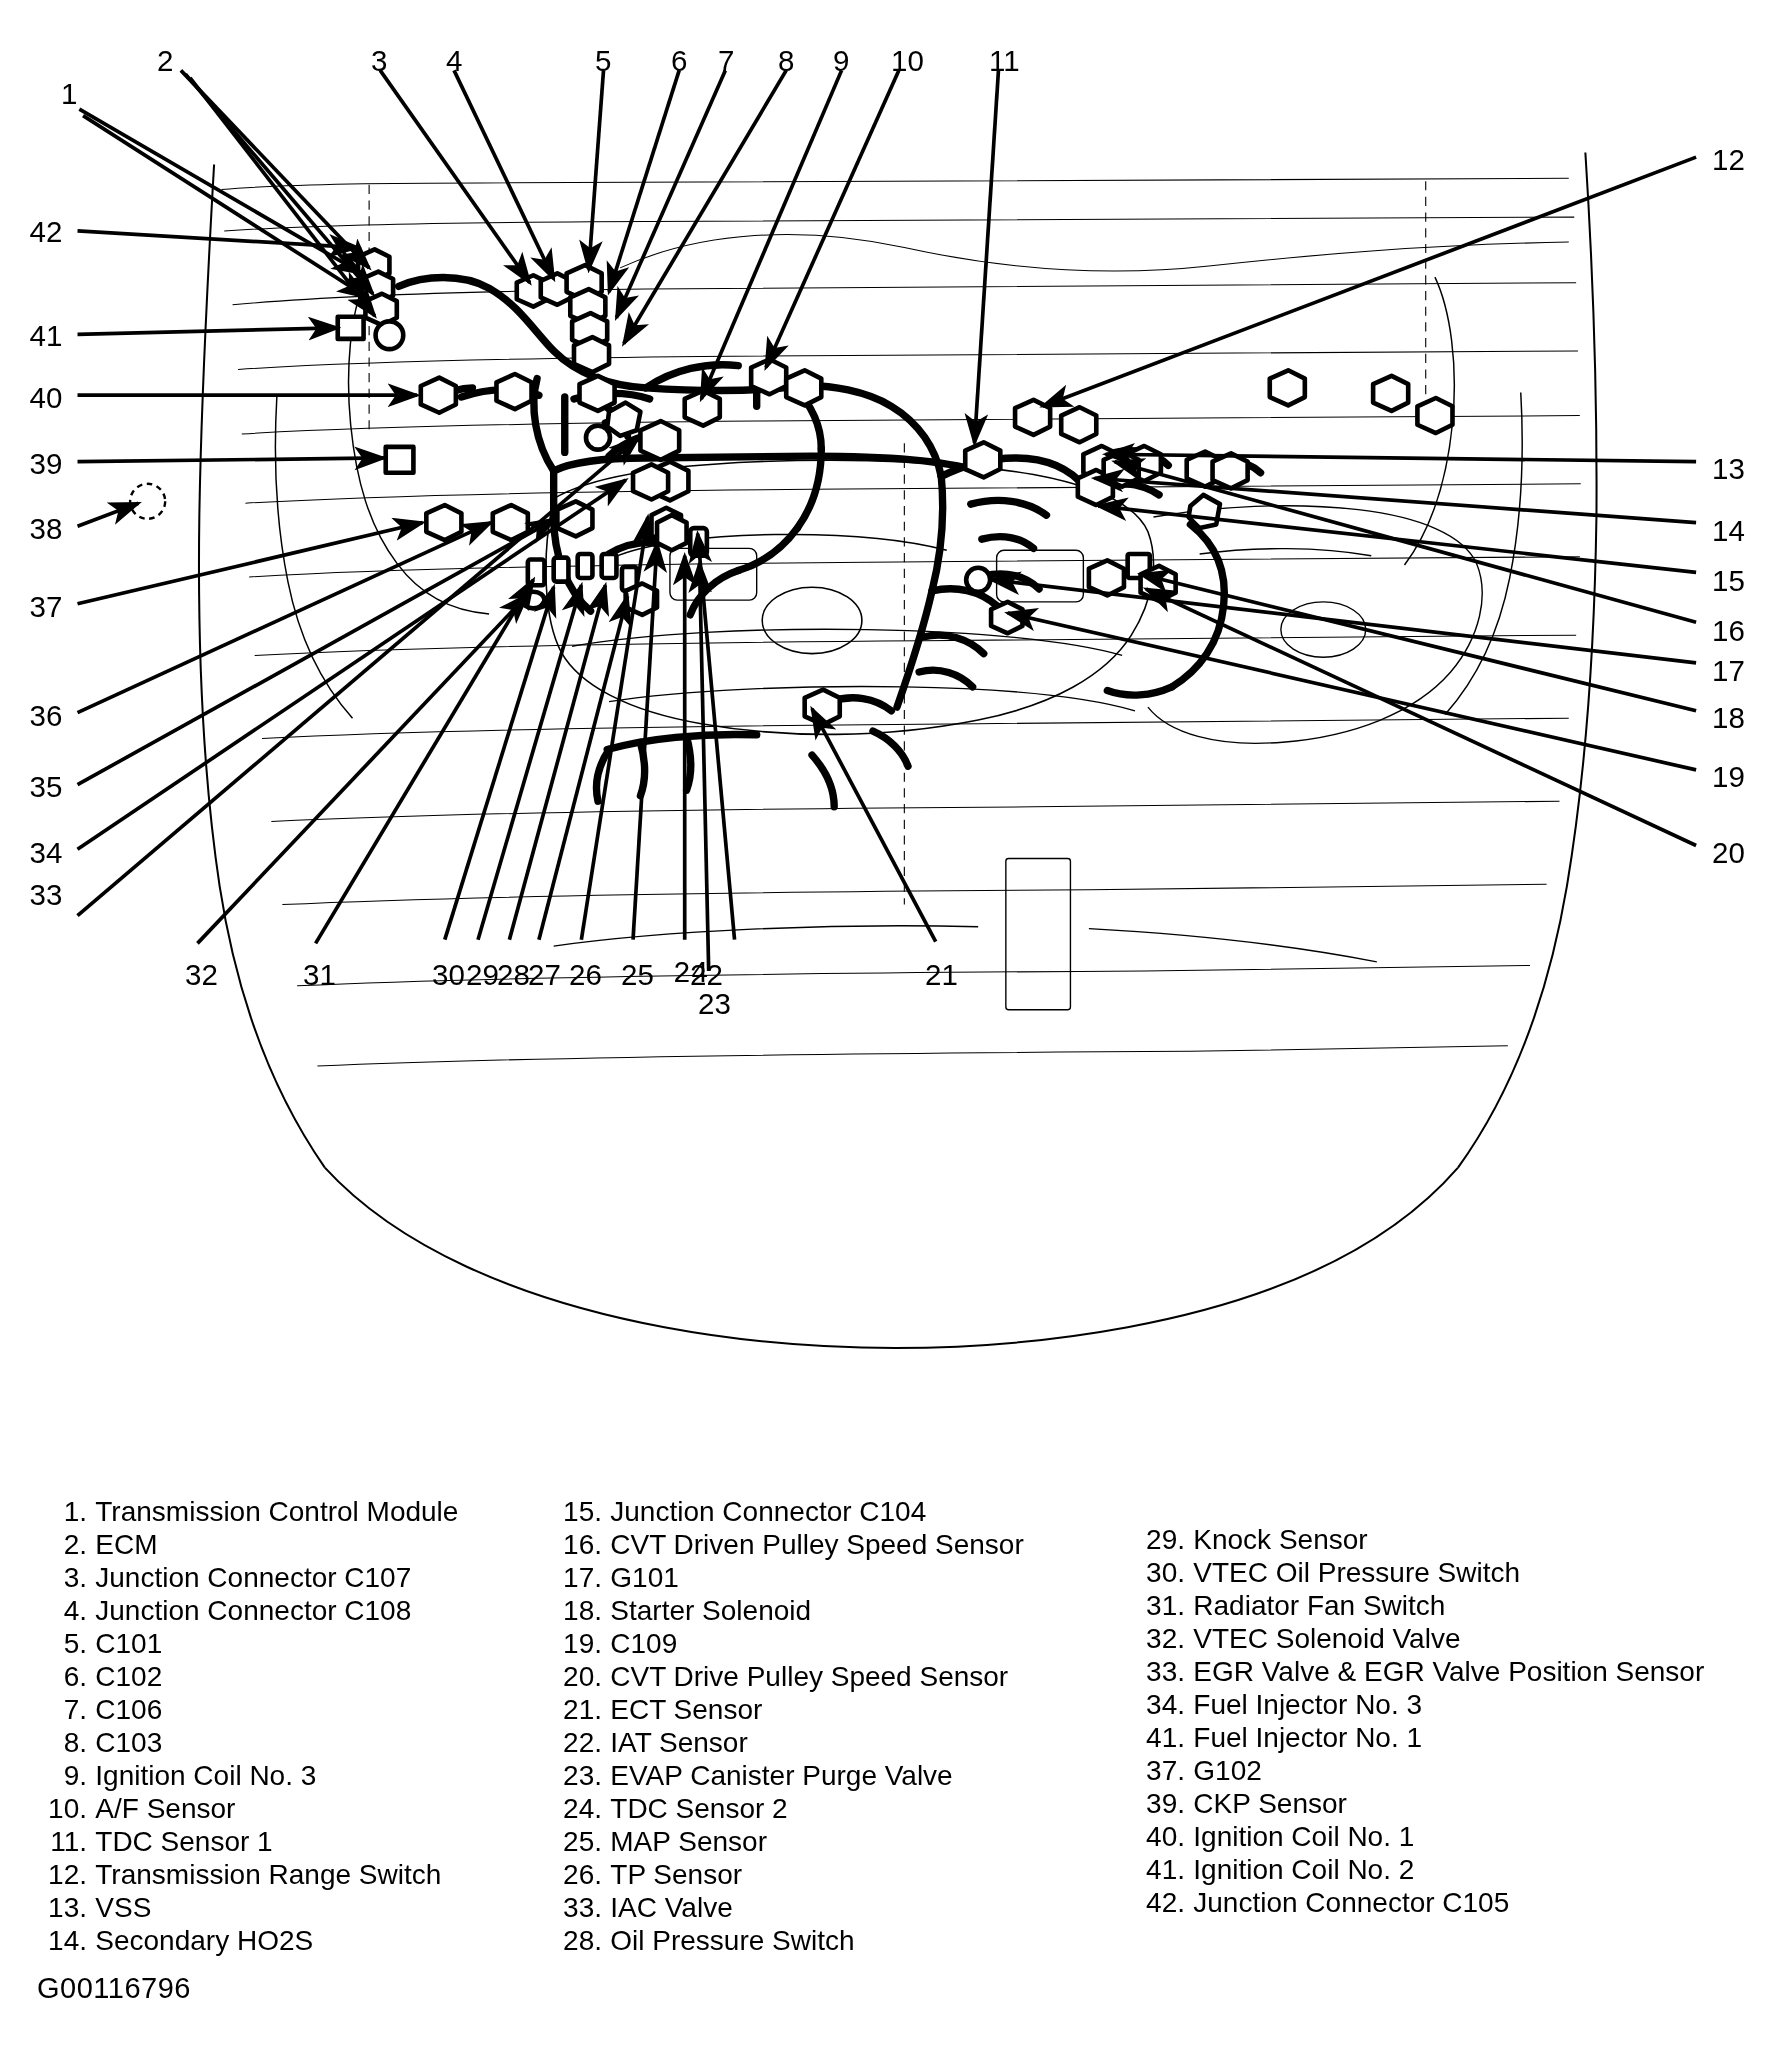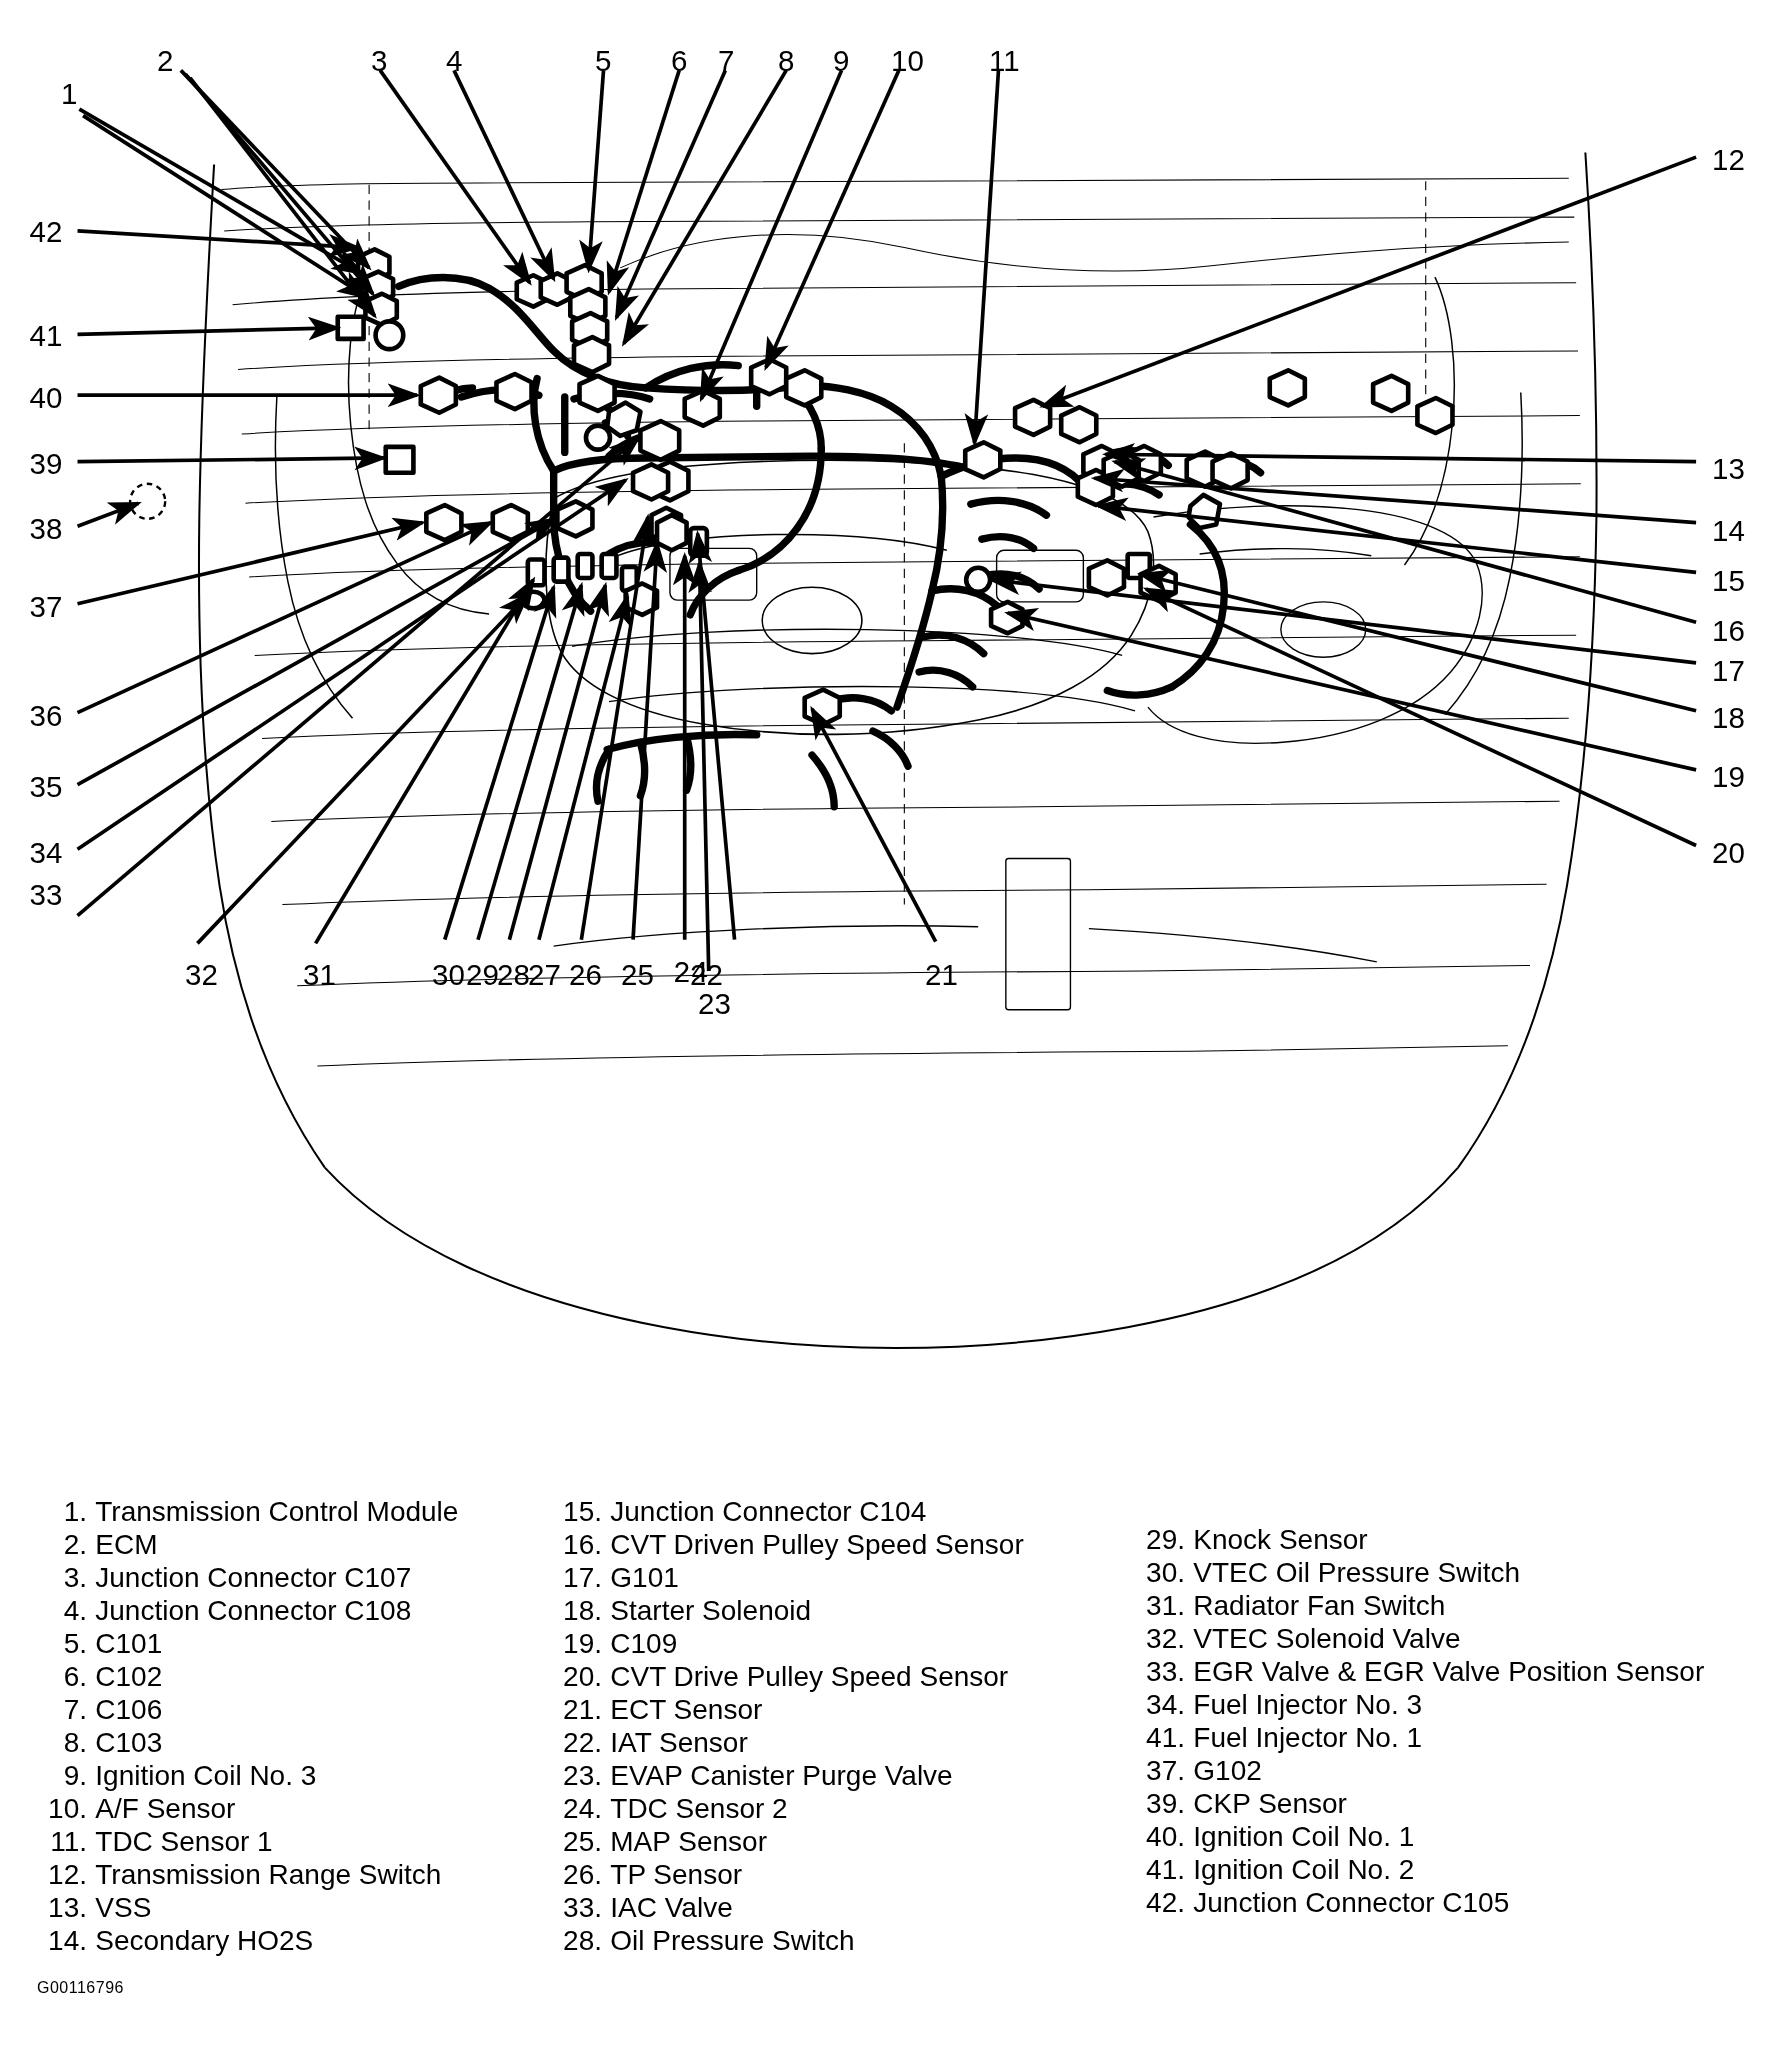--- a/index.html
+++ b/index.html
@@ -31,21 +31,21 @@
     font-size:28px;line-height:33px;white-space:nowrap;
   }
   .legend-num{
     display:inline-block;width:48px;text-align:right;
     flex:0 0 48px;
   }
   .legend-label{margin-left:8.3px;}
 
   #figure-code{
     position:absolute;left:37px;top:1975px;
-    font-size:16px;line-height:26px;letter-spacing:0.5px;
+    font-size:29px;line-height:26px;letter-spacing:0.5px;
   }
 </style>
 </head>
 <body>
 
 <div id="diagram-area">
 <svg id="diagram-svg" viewBox="0 0 1917 1600" xmlns="http://www.w3.org/2000/svg">
   <defs>
     <marker id="ah" markerWidth="9" markerHeight="9" refX="8" refY="3.2" orient="auto" markerUnits="strokeWidth">
       <path d="M0,0 L9,3.2 L0,6.4 L2.2,3.2 z" fill="#000"></path>

